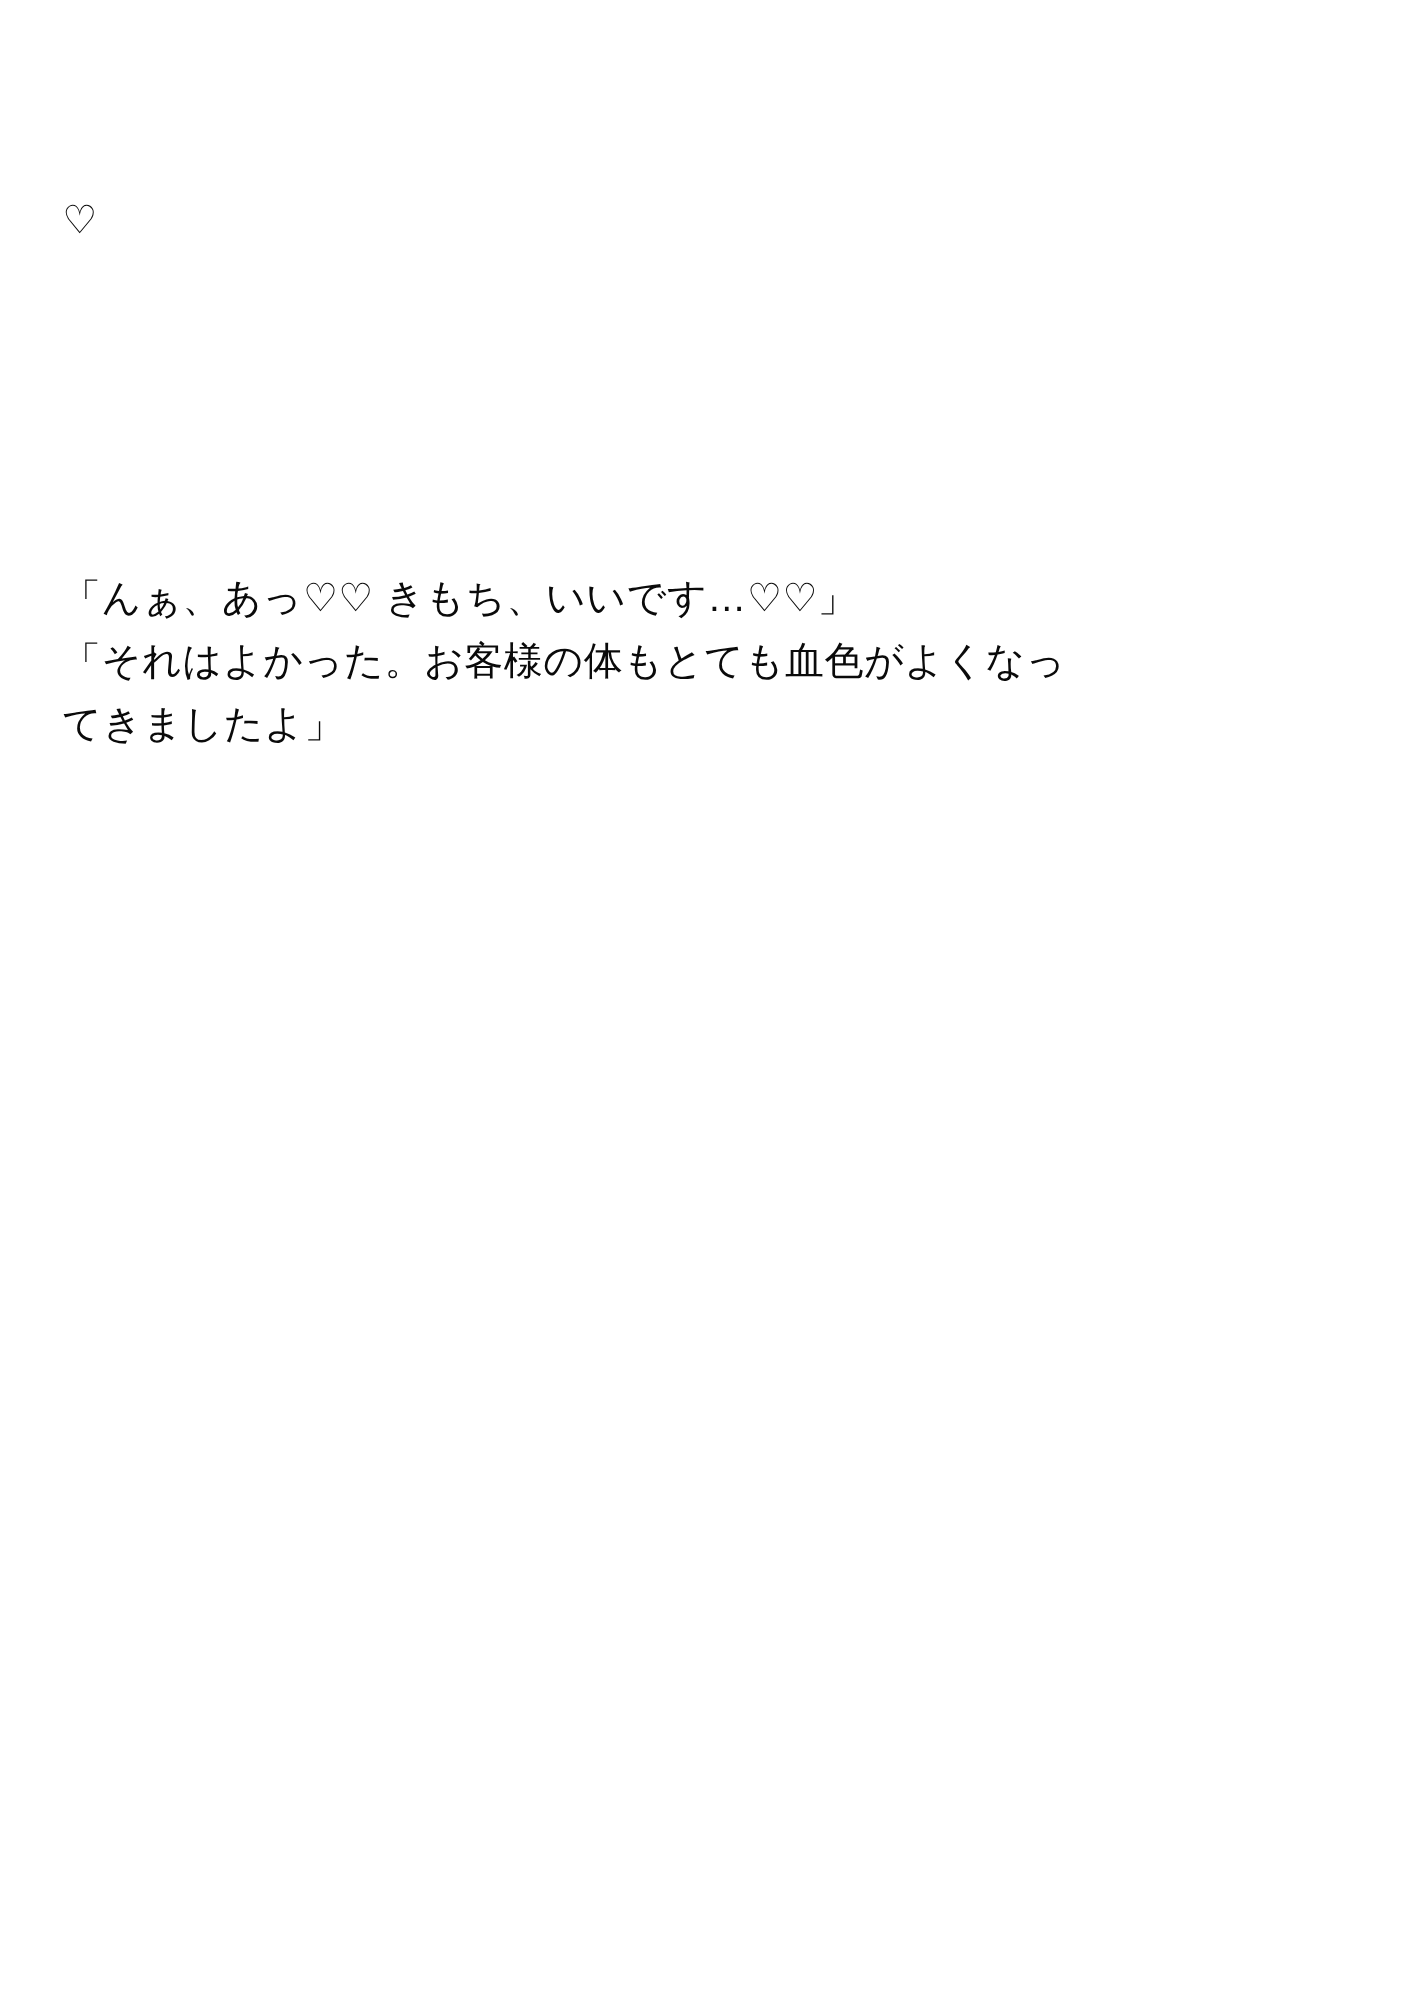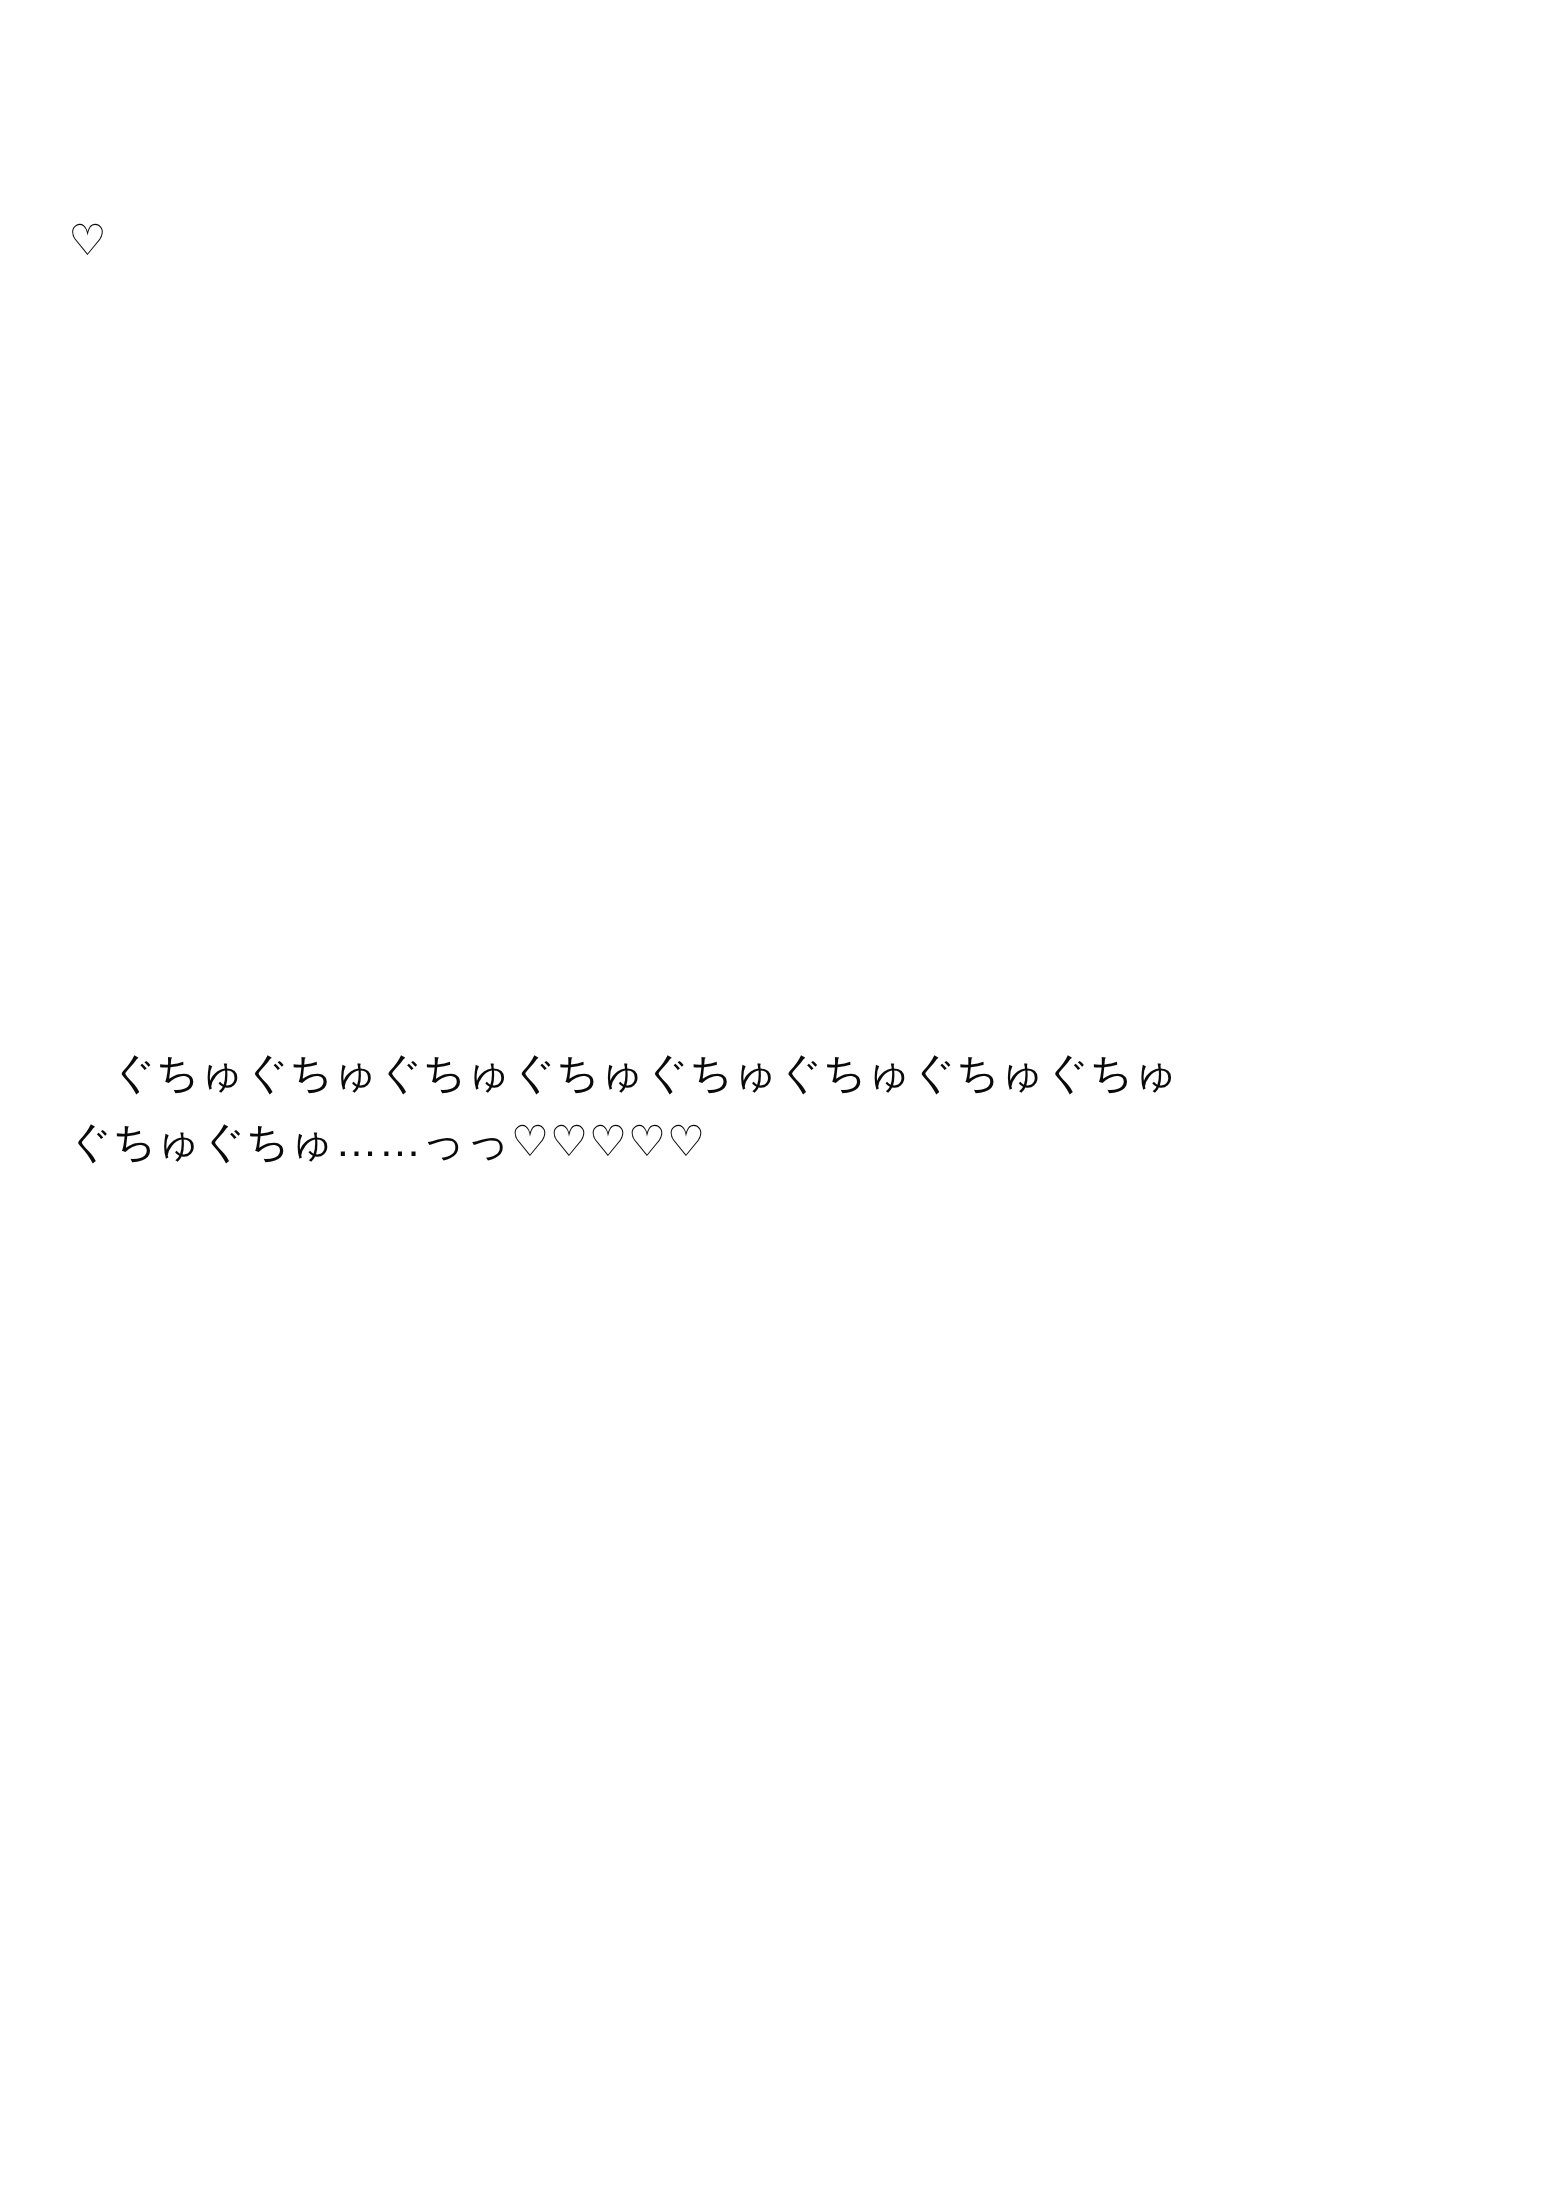--- a/index.html
+++ b/index.html
@@ -37,24 +37,25 @@
     height: 63px;
   }
 </style>
 </head>
 <body>
 
 <div class="page">
   <div class="body-text">
     <p class="para">♡</p>
     <div class="spacer"></div>
+    <p class="para">「んぁ、あっ♡♡ きもち、いいです…♡♡」
+「それはよかった。お客様の体もとても血色がよくなっ
+てきましたよ」</p>
     <div class="spacer"></div>
     <div class="spacer"></div>
-    <p class="para">　ぐちゅぐちゅぐちゅぐちゅぐちゅぐちゅぐちゅぐちゅ
-ぐちゅぐちゅ……っっ♡♡♡♡♡</p>
     <div class="spacer"></div>
     
     
     
     
     
   </div>
 </div>
 
 </body></html>

